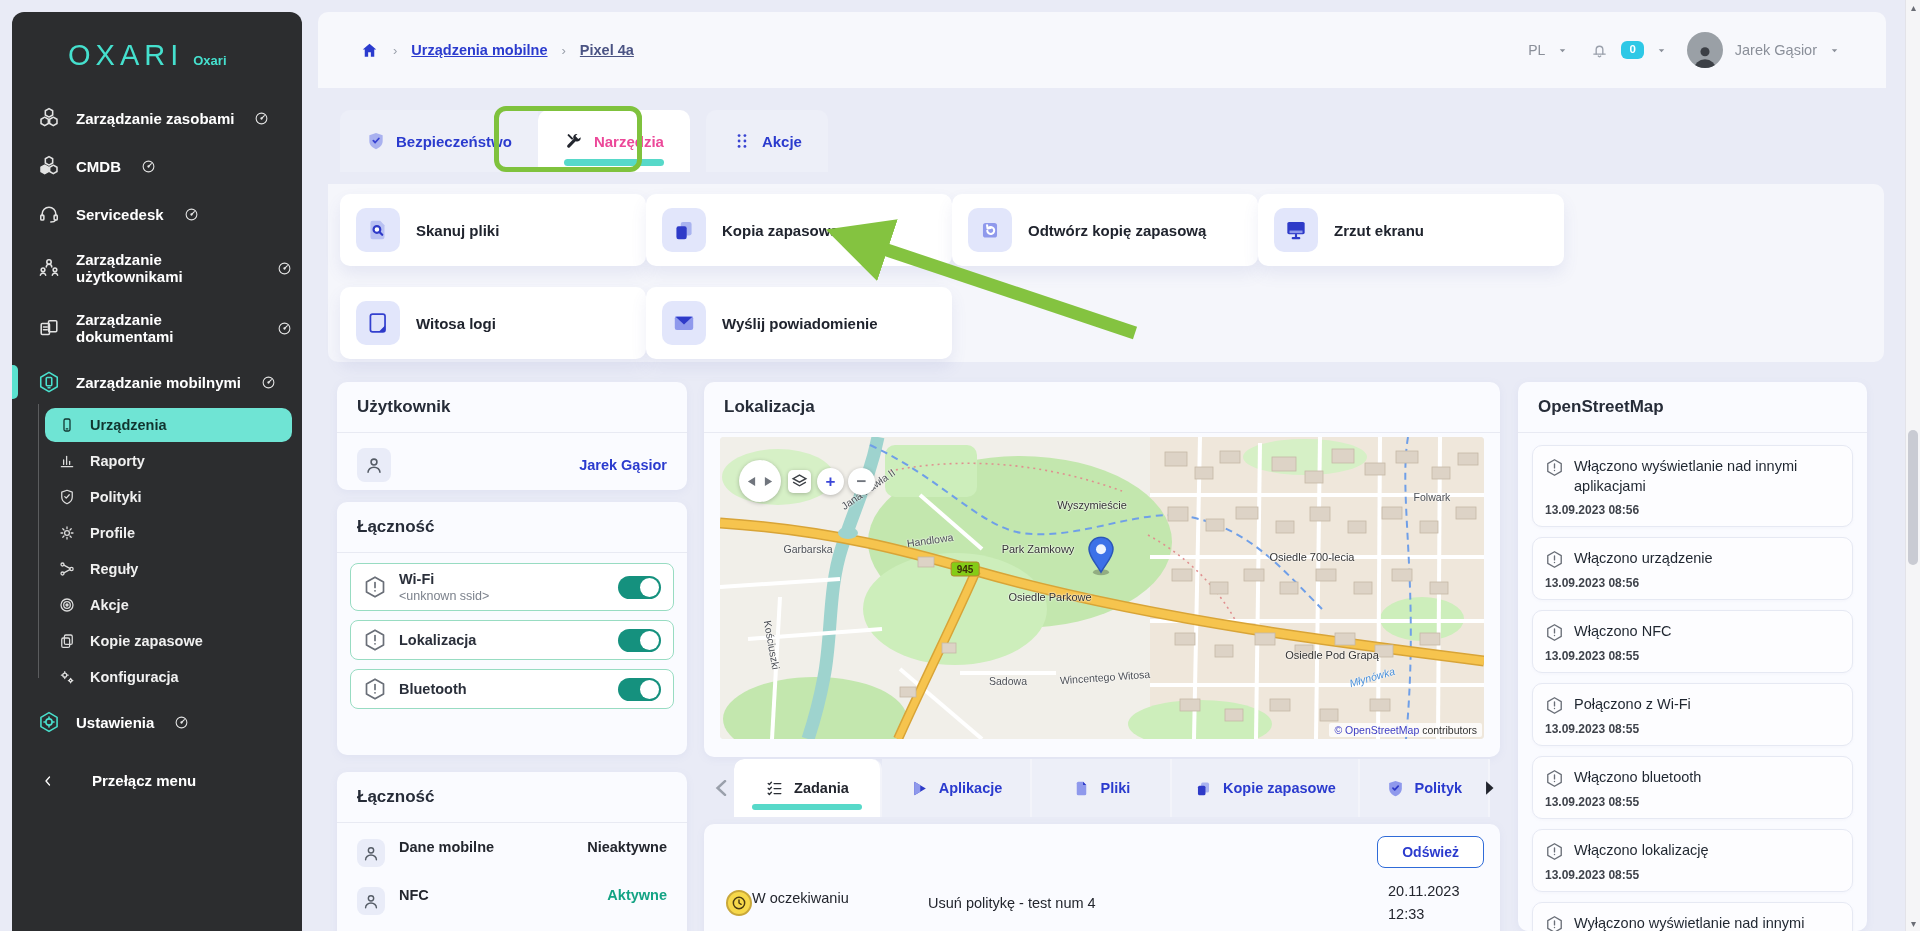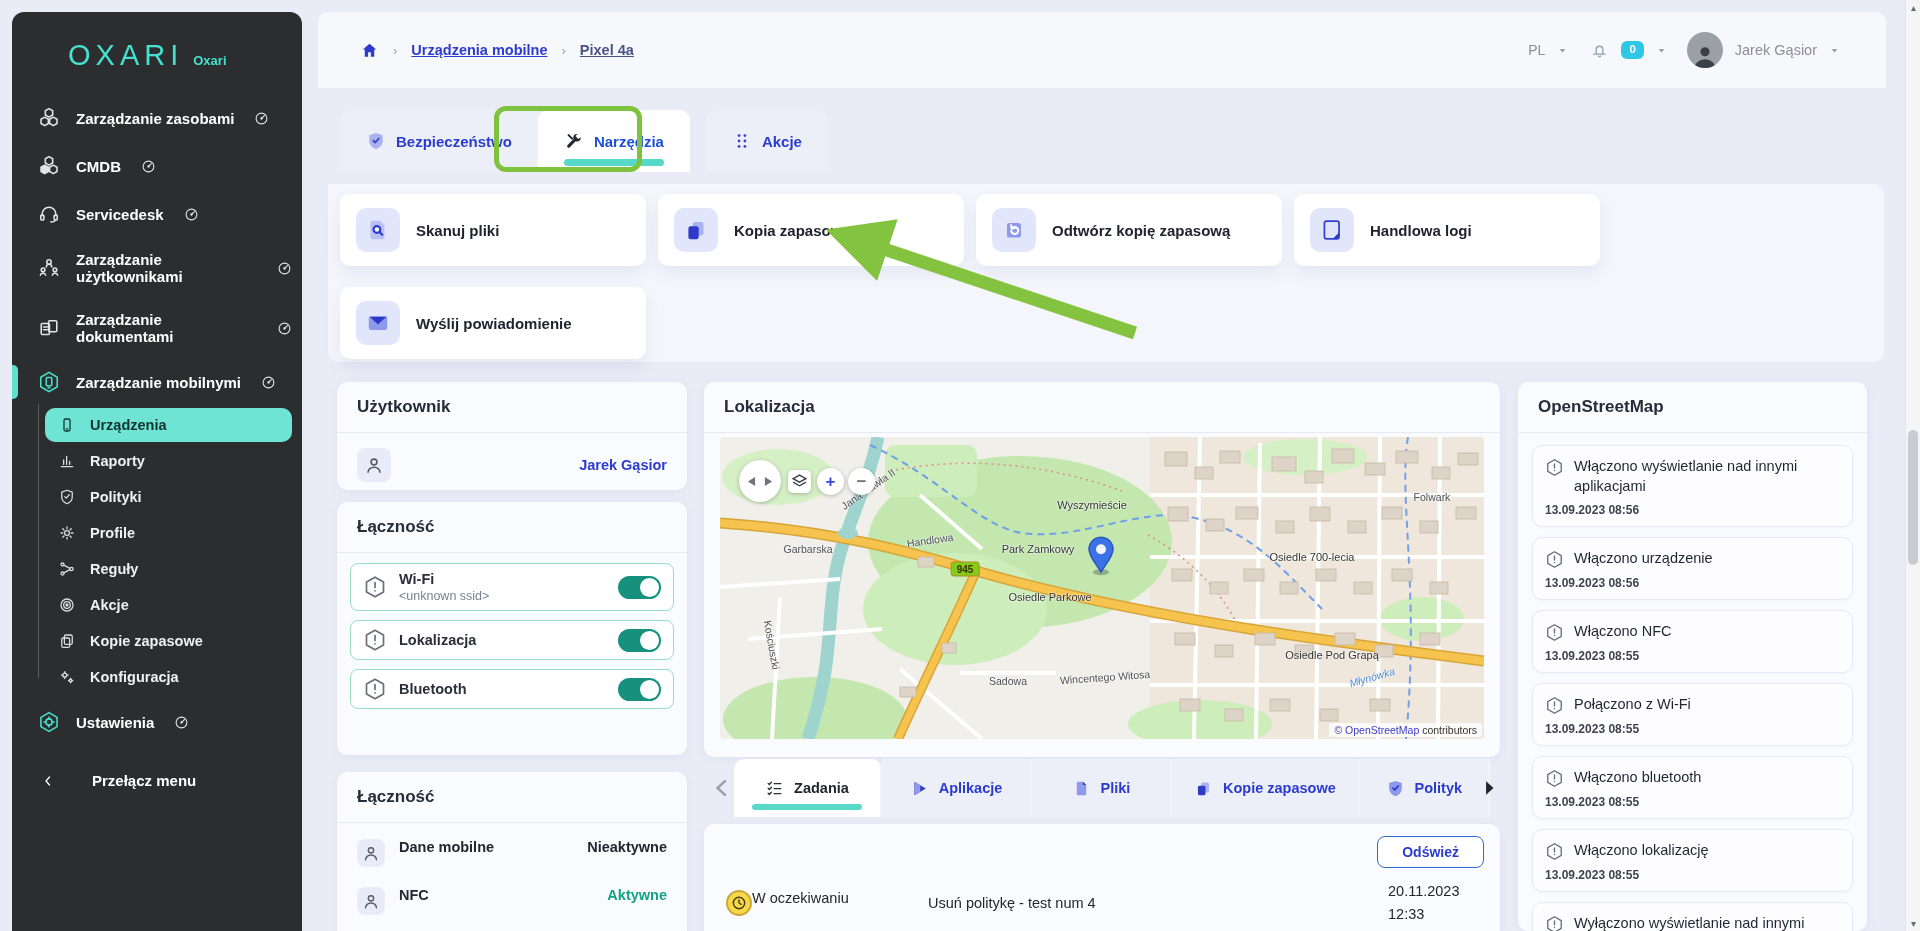--- a/index.html
+++ b/index.html
@@ -79,33 +79,33 @@
 
   
   .tabs-strip { position:absolute; left:340px; top:110px; height:62px; display:flex; z-index:3; }
   .tab-seg {
     display:flex; align-items:center; gap:10px; padding:0 26px;
     background:#edeff8; font-size:15px; font-weight:700; color:#2b3bce;
     position:relative; cursor:pointer;
   }
   .tab-seg:first-child { border-radius:10px 0 0 0; }
   .tab-seg .ticon { width:20px; height:20px; }
-  .tab-seg.active { background:#fff; color:#1d4ed8; border-radius:10px 10px 0 0; }
+  .tab-seg.active { background:#fff; color:#ec4899; border-radius:10px 10px 0 0; }
   .tab-seg.active::after {
     content:""; position:absolute; left:26px; right:26px; bottom:6px; height:7px;
     border-radius:4px; background:#57d9c9;
   }
   .tab-seg.separate { margin-left:16px; border-radius:10px 10px 0 0; }
 
   
   .tools-panel {
     position:absolute; left:328px; top:184px; width:1556px; height:178px;
     background:#f5f6fb; border-radius:0 10px 10px 10px; padding:10px 12px;
     display:grid; grid-template-columns:repeat(4,306px); grid-auto-rows:72px;
-    gap:21px 12px; align-content:start; z-index:2;
+    gap:21px 0; align-content:start; z-index:2;
   }
   .tool-card {
     background:#fff; border-radius:10px; display:flex; align-items:center; gap:16px;
     padding:0 16px; box-shadow:0 8px 16px rgba(90,100,180,.10); cursor:pointer;
   }
   .tool-icon {
     width:44px; height:44px; border-radius:10px; background:#e2e6fb; color:#3b46d8;
     display:flex; align-items:center; justify-content:center;
   }
   .tool-icon svg { width:26px; height:26px; }
@@ -550,25 +550,35 @@
           <rect x="5.5" y="5.5" width="13" height="13.5" rx="2.5" fill="#8f99ec" stroke="none"></rect>
           <path d="M9.5,12.8 a3.2,3.2 0 1 0 0.9,-2.6" stroke="#ffffff" stroke-width="1.9"></path>
           <path d="M9.3,7.6 l0.4,3 3,-0.4" stroke="#ffffff" stroke-width="1.9"></path>
         </svg>
       </span>
       <span class="tool-label">Odtwórz kopię zapasową</span>
     </div>
     <div class="tool-card">
       <span class="tool-icon">
         <svg viewBox="0 0 24 24" fill="none" stroke="currentColor" stroke-width="1.7" stroke-linecap="round" stroke-linejoin="round">
+          <rect x="4" y="4.5" width="16" height="11.5" rx="1.6" fill="#2e3ac8" stroke="none"></rect>
+          <rect x="6" y="12.5" width="12" height="2.4" fill="#8f99ec" stroke="none"></rect>
+          <path d="M12,16.5 v2.6 M9,19.5 h6" stroke="#2e3ac8" stroke-width="2"></path>
+        </svg>
+      </span>
+      <span class="tool-label">Zrzut ekranu</span>
+    </div>
+    <div class="tool-card">
+      <span class="tool-icon">
+        <svg viewBox="0 0 24 24" fill="none" stroke="currentColor" stroke-width="1.7" stroke-linecap="round" stroke-linejoin="round">
           <rect x="5" y="3.8" width="13.5" height="16.4" rx="2" fill="#dfe3fb" stroke="#3340cf" stroke-width="1.6"></rect>
           <polygon points="12.5,20.2 18.5,20.2 18.5,14.2" fill="#2e3ac8" stroke="none"></polygon>
         </svg>
       </span>
-      <span class="tool-label">Handlowa logi</span>
+      <span class="tool-label">Witosa logi</span>
     </div>
     <div class="tool-card">
       <span class="tool-icon">
         <svg viewBox="0 0 24 24" fill="none" stroke="currentColor" stroke-width="1.7" stroke-linecap="round" stroke-linejoin="round">
           <rect x="3.5" y="5.5" width="17" height="13" rx="2" fill="#8f99ec" stroke="none"></rect>
           <polygon points="4.5,6.5 12,13.3 19.5,6.5" fill="#2e3ac8" stroke="none"></polygon>
         </svg>
       </span>
       <span class="tool-label">Wyślij powiadomienie</span>
     </div>

